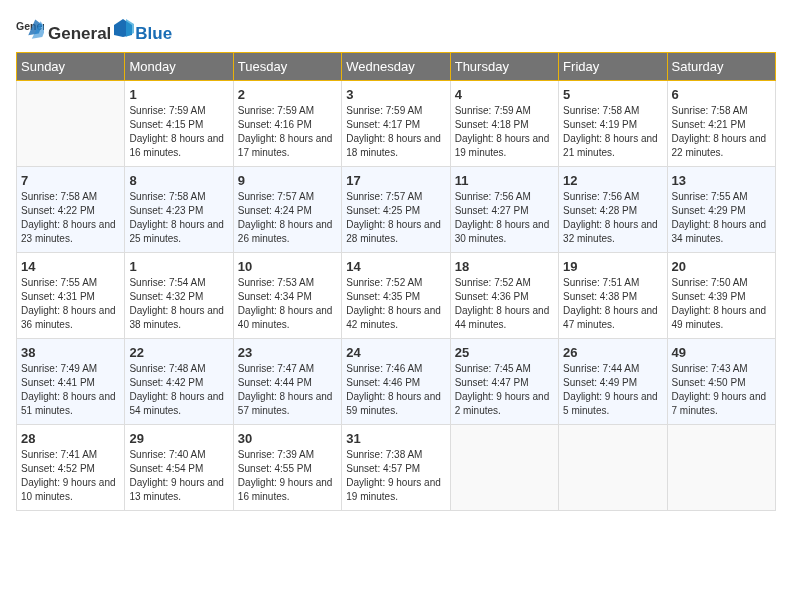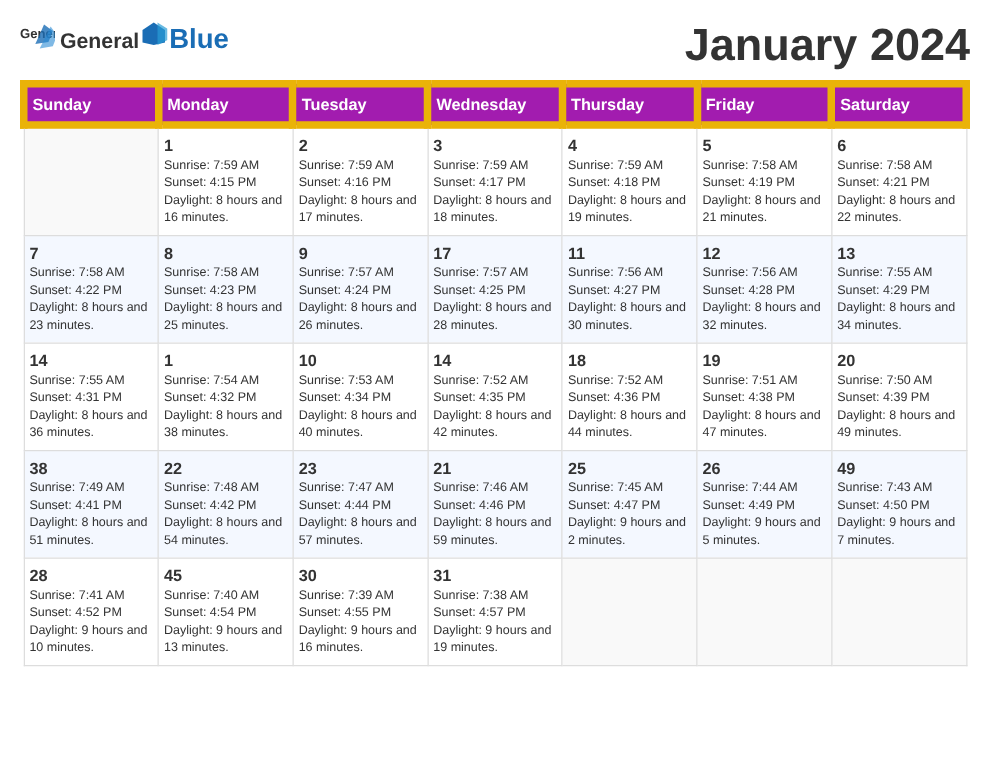--- a/index.html
+++ b/index.html
@@ -37,27 +37,27 @@
     .calendar-subtitle {
       font-size: 16px;
       color: #555;
     }
     table {
       width: 100%;
       border-collapse: collapse;
       font-size: 11px;
     }
     thead tr th {
-      background-color: #a21caf;
+      background-color: #737373;
       color: #fff;
       padding: 6px 4px;
       text-align: left;
       font-size: 13px;
-      font-weight: bold;
-      border: 6px solid #eab308;
+      font-weight: normal;
+      border: 1px solid #eab308;
     }
     tbody tr {
       border-bottom: 1px solid #ccc;
     }
     tbody tr td {
       vertical-align: top;
       padding: 6px 4px;
       border: 1px solid #ddd;
       width: calc(100% / 7);
       min-height: 80px;
@@ -94,26 +94,25 @@
       <path d="M22 4 L30 10 L26 20 L14 22 L22 4Z" fill="#1a6db5" opacity="0.8"></path>
       <path d="M28 6 L34 14 L30 24 L18 26 L28 6Z" fill="#2a8ad4" opacity="0.6"></path>
     </svg>
     <div>
       <div style="display:flex; align-items:baseline; gap:0px;">
         <span style="font-size:17px; font-weight:bold; color:#333;">General</span>
         <svg width="22" height="22" viewBox="0 0 22 22" style="margin: 0 1px;">
           <polygon points="11,2 20,8 20,18 11,20 2,18 2,8" fill="#1a6db5"></polygon>
           <polygon points="14,2 22,7 22,16 14,20" fill="#2a9dd6" opacity="0.7"></polygon>
         </svg>
-        <span style="font-size:22px; font-weight:bold; color:#1a6db5;">Blue</span>
+        <span style="font-size:17px; font-weight:bold; color:#1a6db5;">Blue</span>
       </div>
     </div>
   </div>
   <div class="title-area">
-    <div class="calendar-title">January 2024</div>
   </div>
 </div>
 
 <table>
   <thead>
     <tr>
     <th>Sunday</th>
         <th>Monday</th>
         <th>Tuesday</th>
         <th>Wednesday</th>
@@ -217,21 +216,21 @@
         </td>
         <td>
           <span class="day-number">22</span>
           <div class="day-info">Sunrise: 7:48 AM<br>Sunset: 4:42 PM<br>Daylight: 8 hours and 54 minutes.</div>
         </td>
         <td>
           <span class="day-number">23</span>
           <div class="day-info">Sunrise: 7:47 AM<br>Sunset: 4:44 PM<br>Daylight: 8 hours and 57 minutes.</div>
         </td>
         <td>
-          <span class="day-number">21</span>
+          <span class="day-number">24</span>
           <div class="day-info">Sunrise: 7:46 AM<br>Sunset: 4:46 PM<br>Daylight: 8 hours and 59 minutes.</div>
         </td>
         <td>
           <span class="day-number">25</span>
           <div class="day-info">Sunrise: 7:45 AM<br>Sunset: 4:47 PM<br>Daylight: 9 hours and 2 minutes.</div>
         </td>
         <td>
           <span class="day-number">26</span>
           <div class="day-info">Sunrise: 7:44 AM<br>Sunset: 4:49 PM<br>Daylight: 9 hours and 5 minutes.</div>
         </td>
@@ -239,21 +238,21 @@
           <span class="day-number">49</span>
           <div class="day-info">Sunrise: 7:43 AM<br>Sunset: 4:50 PM<br>Daylight: 9 hours and 7 minutes.</div>
         </td>
       </tr>
       <tr>
         <td>
           <span class="day-number">28</span>
           <div class="day-info">Sunrise: 7:41 AM<br>Sunset: 4:52 PM<br>Daylight: 9 hours and 10 minutes.</div>
         </td>
         <td>
-          <span class="day-number">45</span>
+          <span class="day-number">29</span>
           <div class="day-info">Sunrise: 7:40 AM<br>Sunset: 4:54 PM<br>Daylight: 9 hours and 13 minutes.</div>
         </td>
         <td>
           <span class="day-number">30</span>
           <div class="day-info">Sunrise: 7:39 AM<br>Sunset: 4:55 PM<br>Daylight: 9 hours and 16 minutes.</div>
         </td>
         <td>
           <span class="day-number">31</span>
           <div class="day-info">Sunrise: 7:38 AM<br>Sunset: 4:57 PM<br>Daylight: 9 hours and 19 minutes.</div>
         </td>

